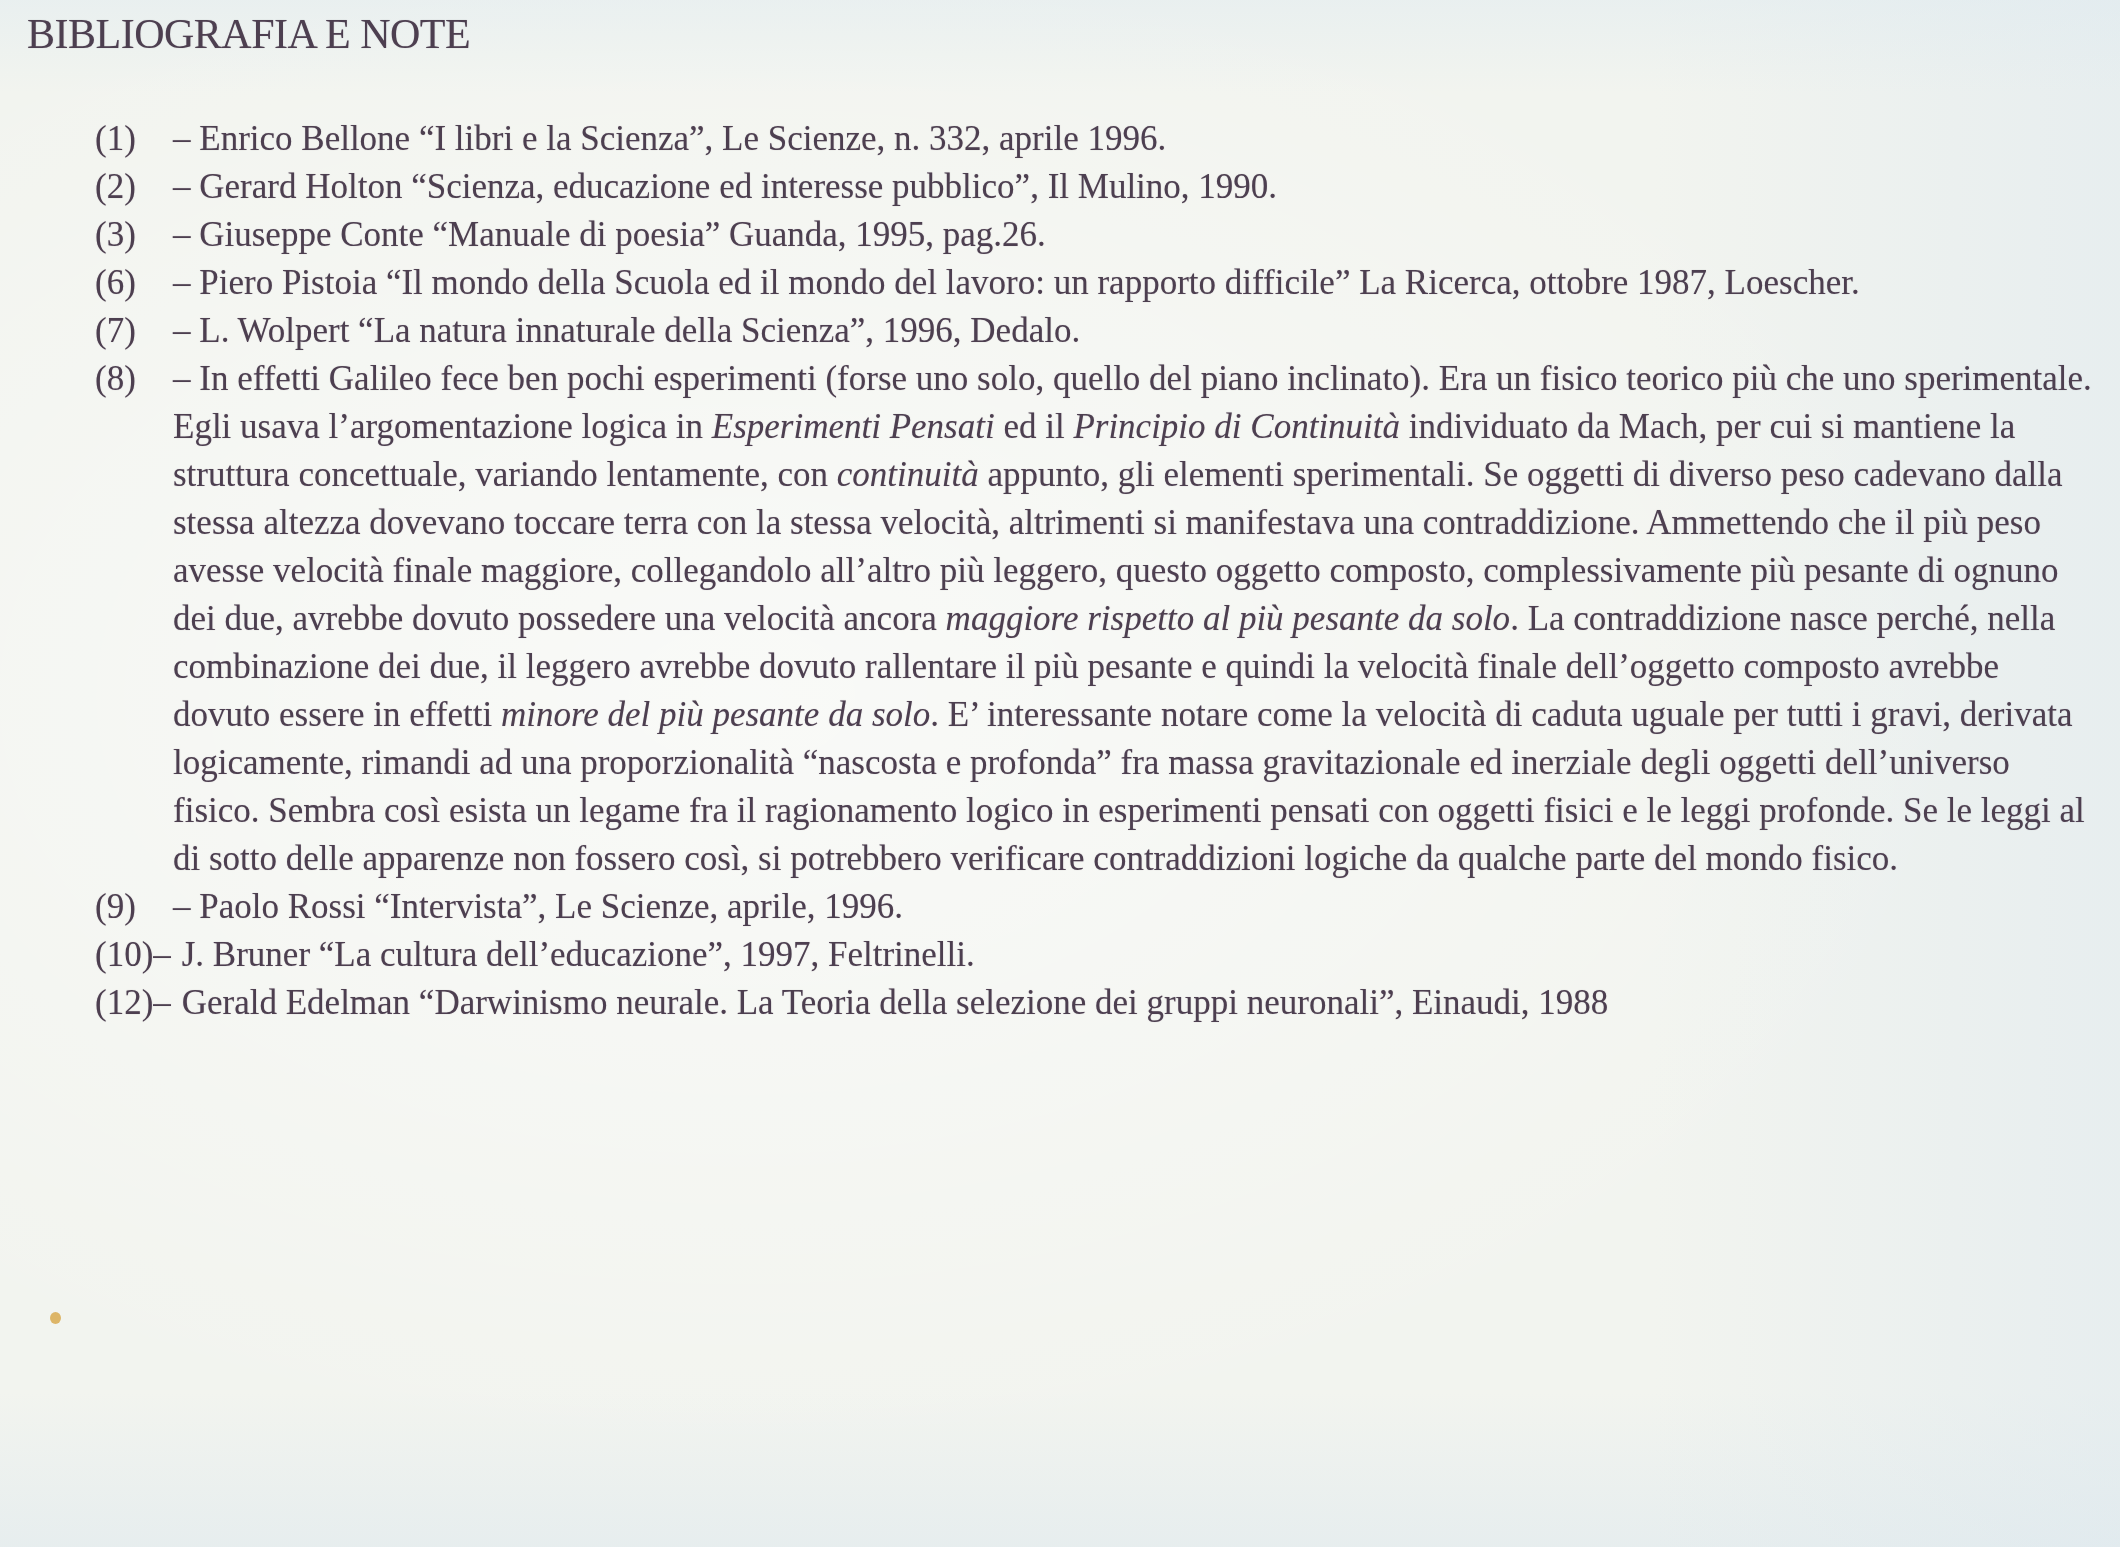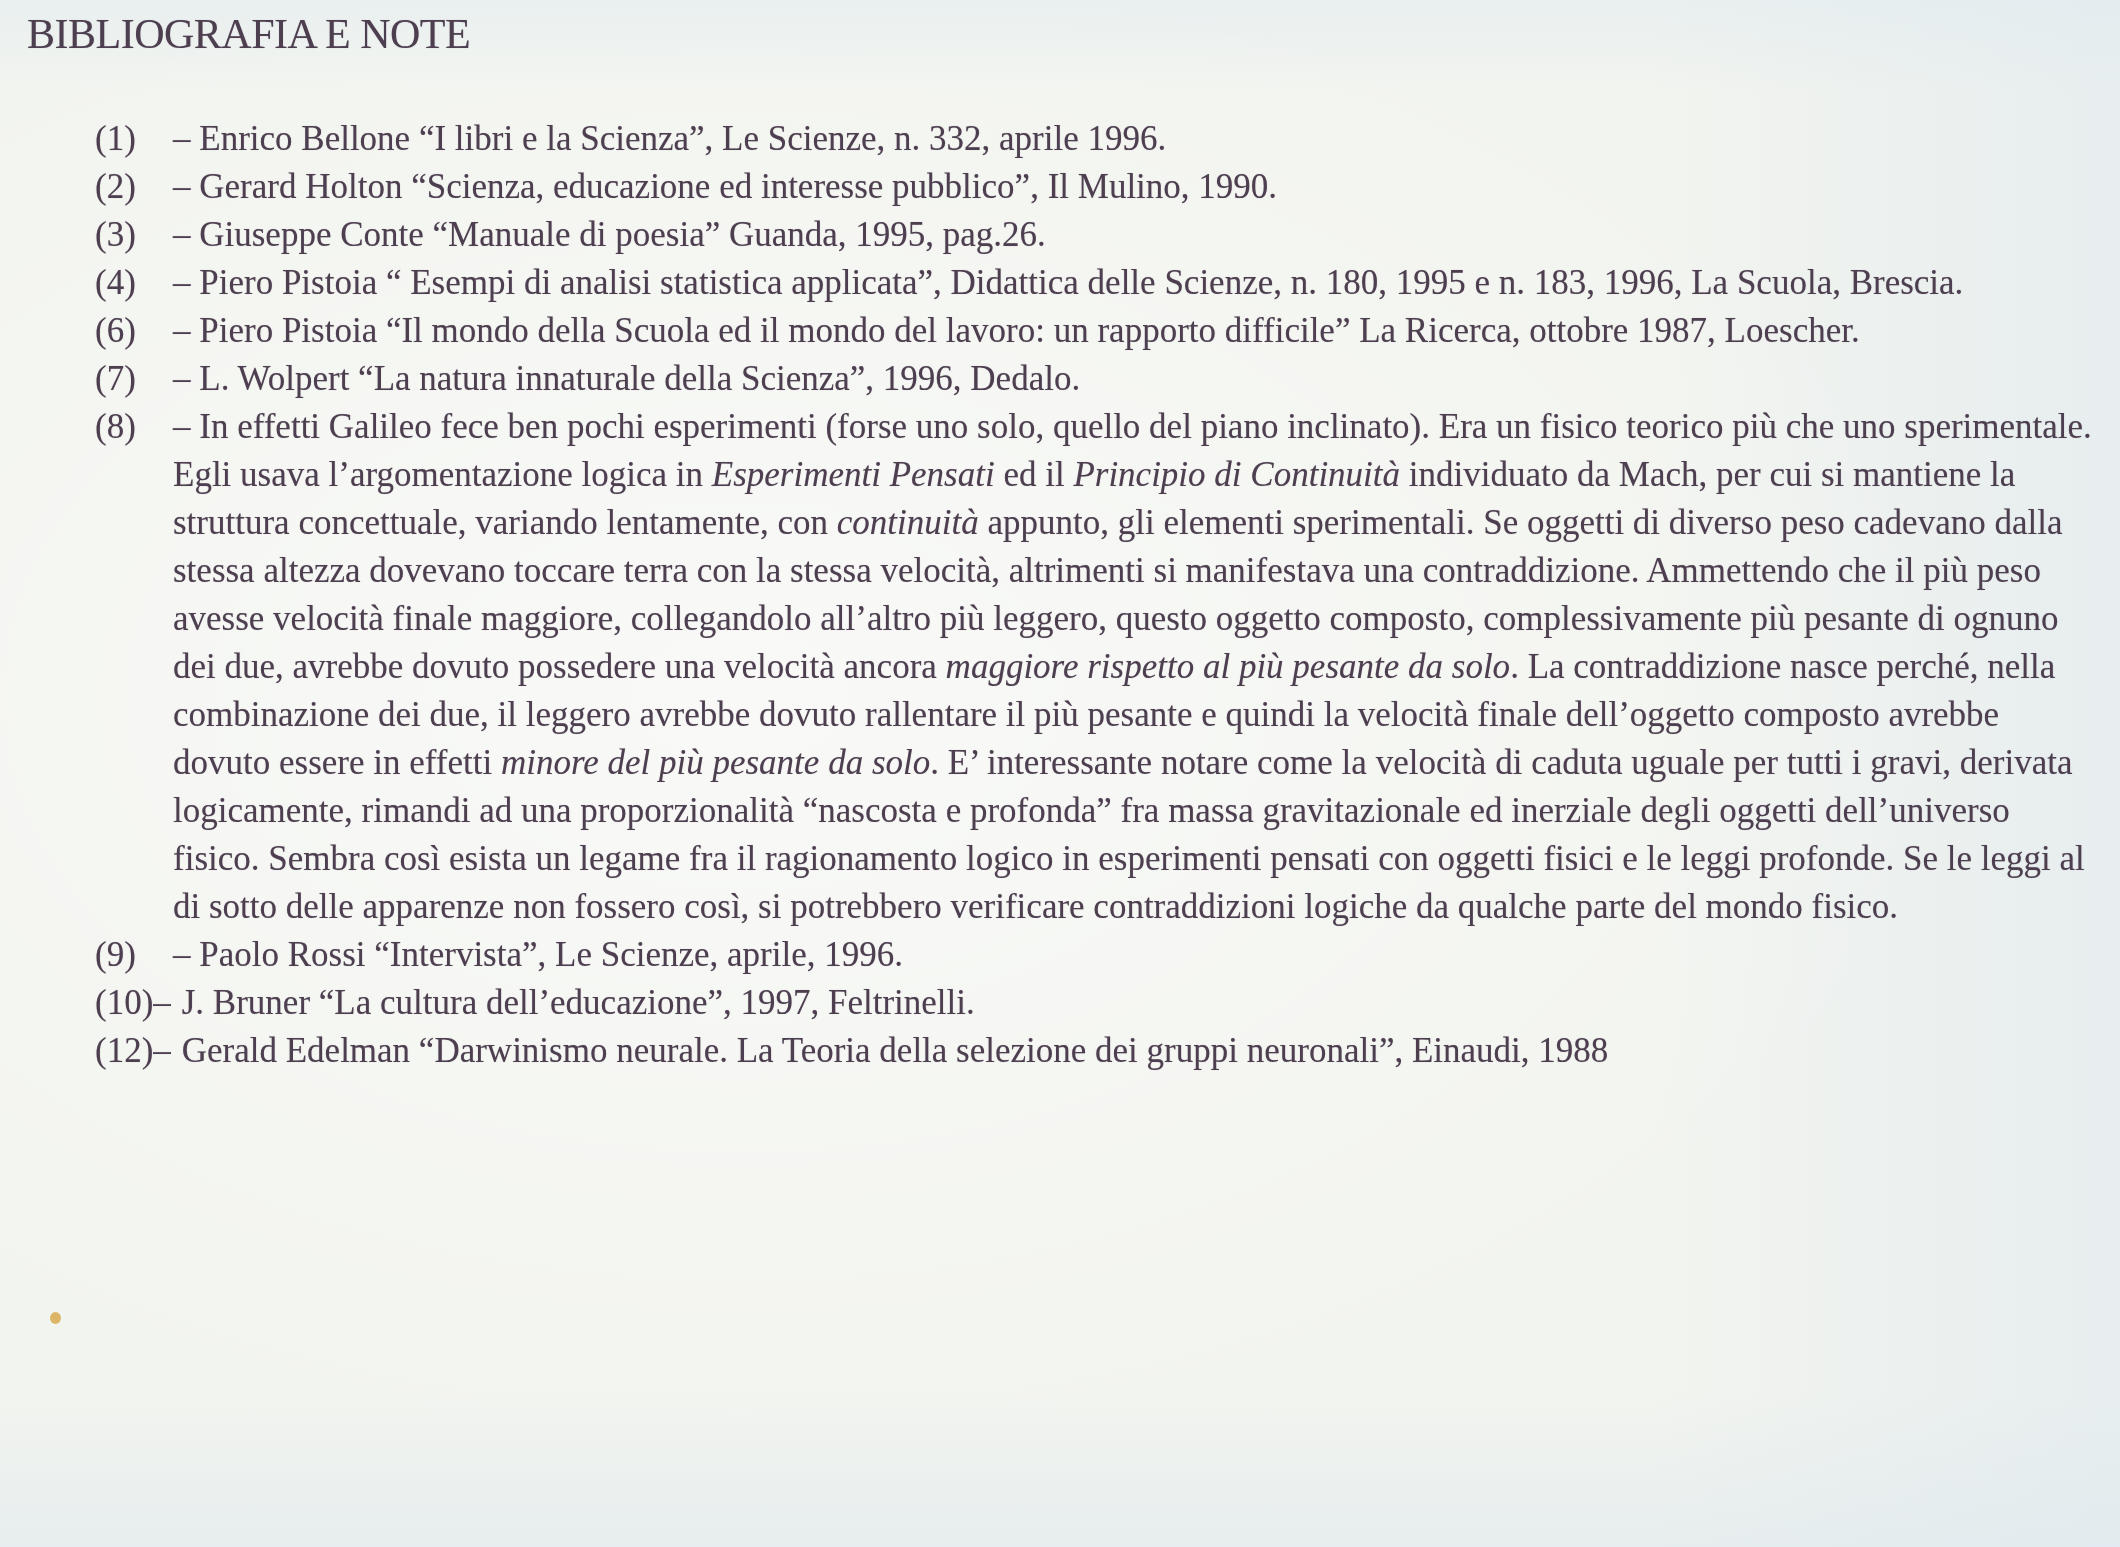--- a/index.html
+++ b/index.html
@@ -68,21 +68,20 @@
 
 <div class="page">
   <h1 class="title">BIBLIOGRAFIA E NOTE</h1>
   <ol class="ref-list" id="ref-list">
   <li class="ref-item"><span class="num">(1)</span><span class="body"><span>– Enrico Bellone “I libri e la Scienza”, Le Scienze, n. 332, aprile 1996.</span></span></li>
 
   <li class="ref-item"><span class="num">(2)</span><span class="body"><span>– Gerard Holton “Scienza, educazione ed interesse pubblico”, Il Mulino, 1990.</span></span></li>
 
   <li class="ref-item"><span class="num">(3)</span><span class="body"><span>– Giuseppe Conte “Manuale di poesia” Guanda, 1995, pag.26.</span></span></li>
 
-  <li class="ref-item"><span class="num">(4)</span><span class="body"><span>– Piero Pistoia “ Esempi di analisi statistica applicata”, Didattica delle Scienze, n. 180, 1995 e n. 183, 1996, La Scuola, Brescia.</span></span></li>
 
 
   <li class="ref-item"><span class="num">(6)</span><span class="body"><span>– Piero Pistoia “Il mondo della Scuola ed il mondo del lavoro: un rapporto difficile” La Ricerca, ottobre 1987, Loescher.</span></span></li>
 
   <li class="ref-item"><span class="num">(7)</span><span class="body"><span>– L. Wolpert “La natura innaturale della Scienza”, 1996, Dedalo.</span></span></li>
 
   <li class="ref-item"><span class="num">(8)</span><span class="body"><span>– In effetti Galileo fece ben pochi esperimenti (forse uno solo, quello del piano inclinato). Era un fisico teorico più che uno sperimentale. Egli usava l’argomentazione logica in </span><i>Esperimenti Pensati</i><span> ed il </span><i>Principio di Continuità</i><span>  individuato da Mach, per cui si mantiene la struttura concettuale, variando lentamente, con </span><i>continuità</i><span> appunto, gli elementi sperimentali. Se oggetti di diverso peso cadevano dalla stessa altezza dovevano toccare terra con la stessa velocità, altrimenti si manifestava una contraddizione. Ammettendo che il più peso avesse velocità finale maggiore, collegandolo all’altro più leggero, questo oggetto composto, complessivamente più pesante di ognuno dei due, avrebbe dovuto possedere una velocità ancora </span><i>maggiore rispetto al più pesante da solo</i><span>. La contraddizione nasce perché, nella combinazione dei due, il leggero avrebbe dovuto rallentare il più pesante e quindi la velocità finale dell’oggetto composto avrebbe dovuto essere in effetti </span><i>minore del più pesante da solo</i><span>. E’ interessante notare come la velocità di caduta uguale per tutti i gravi, derivata logicamente, rimandi ad una proporzionalità “nascosta e profonda” fra massa gravitazionale ed inerziale degli oggetti dell’universo fisico. Sembra così esista un legame fra il ragionamento logico in esperimenti pensati con oggetti fisici e le leggi profonde. Se le leggi al di sotto delle apparenze non fossero così, si potrebbero verificare  contraddizioni logiche da qualche parte del mondo fisico.</span></span></li>
 
   <li class="ref-item"><span class="num">(9)</span><span class="body"><span>– Paolo Rossi “Intervista”, Le Scienze, aprile, 1996.</span></span></li>
 

